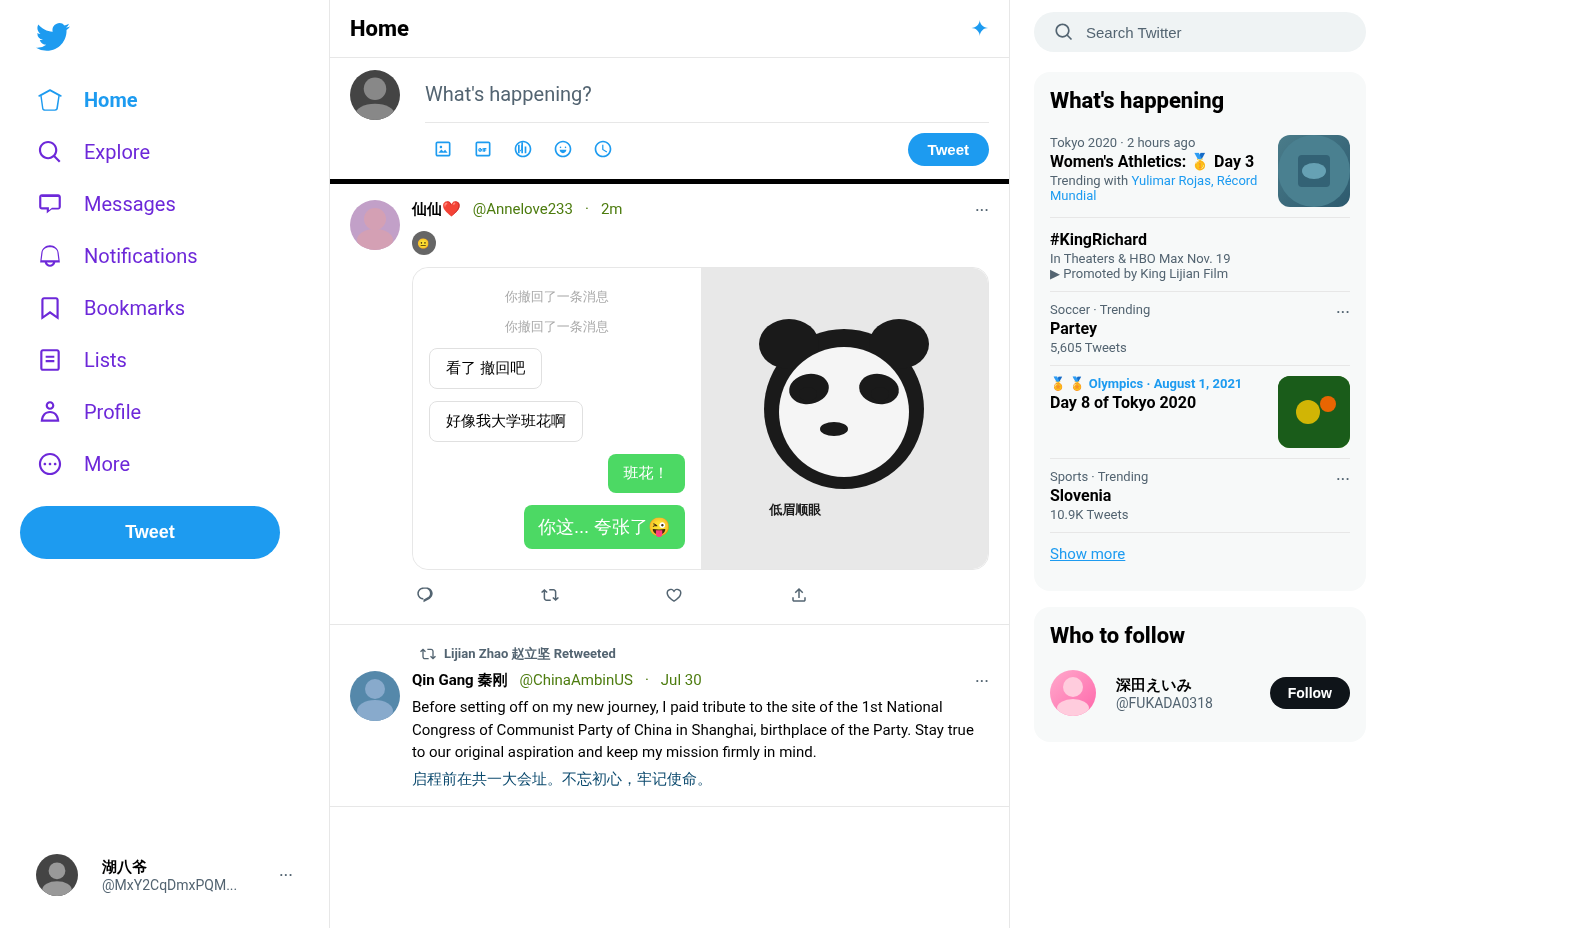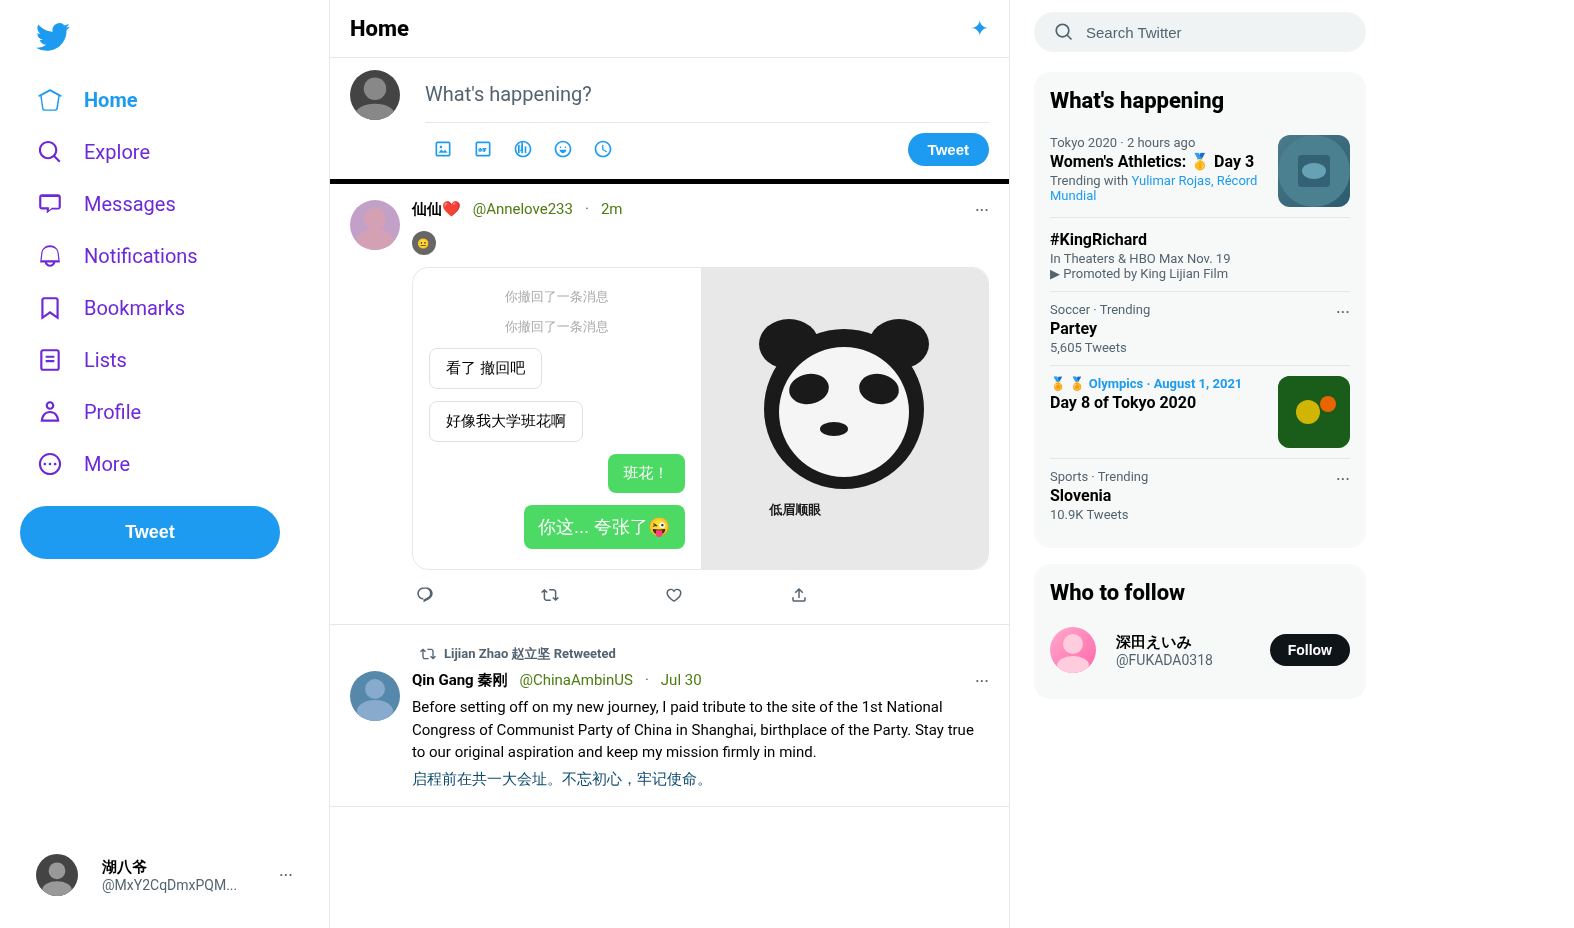--- a/index.html
+++ b/index.html
@@ -561,20 +561,21 @@
       <div style="display:flex; justify-content:space-between; align-items:flex-start;">
         <div>
           <div class="trending-meta">Sports · Trending</div>
           <div class="trending-topic">Slovenia</div>
           <div class="trending-sub">10.9K Tweets</div>
         </div>
         <span class="trending-more">···</span>
       </div>
     </div>
 
+    <a href="#" class="show-more">Show more</a>
   </div>
 
   <div class="who-to-follow">
     <div class="card-title">Who to follow</div>
     <div class="follow-item">
       <div class="follow-avatar" style="background: linear-gradient(135deg, #ffaacc, #ff66aa);">
         <svg viewBox="0 0 46 46" width="46" height="46">
             <circle cx="23" cy="17" r="10" fill="#ffccdd"></circle>
             <ellipse cx="23" cy="38" rx="16" ry="9" fill="#ffccdd"></ellipse>
           </svg>

